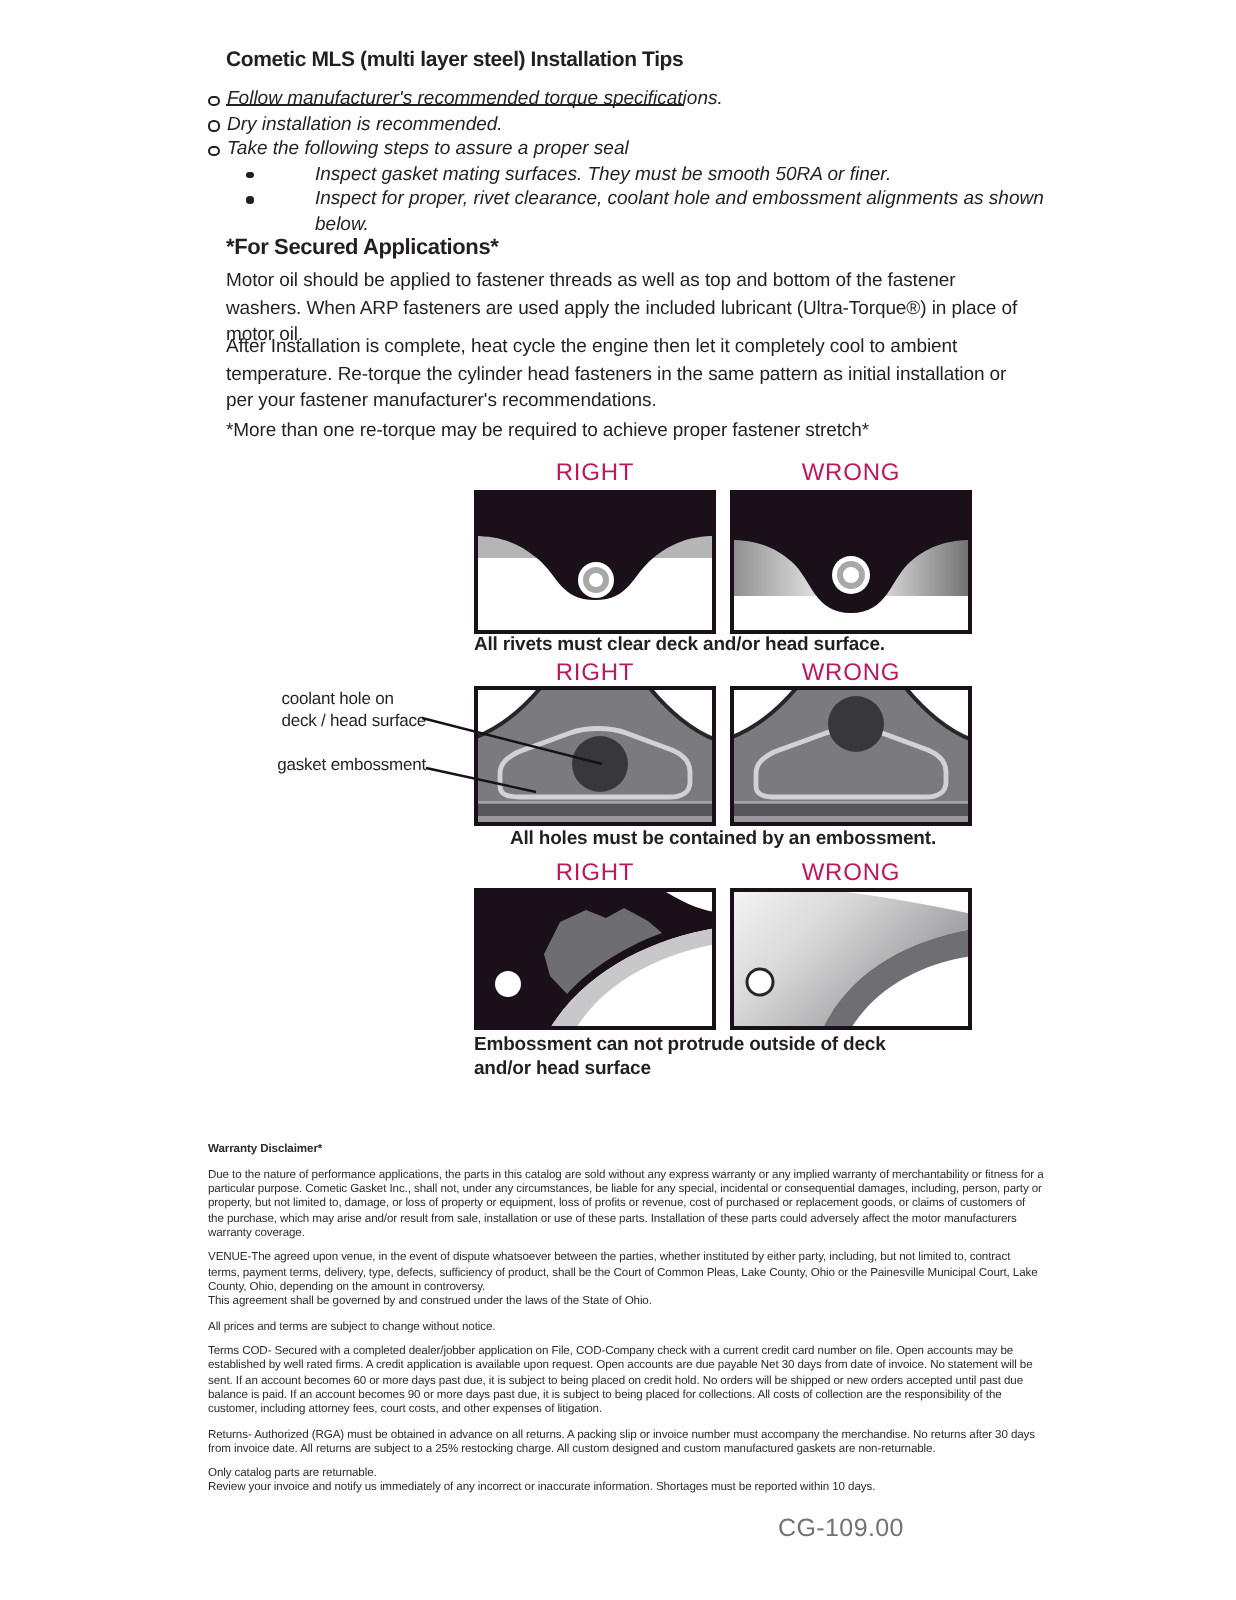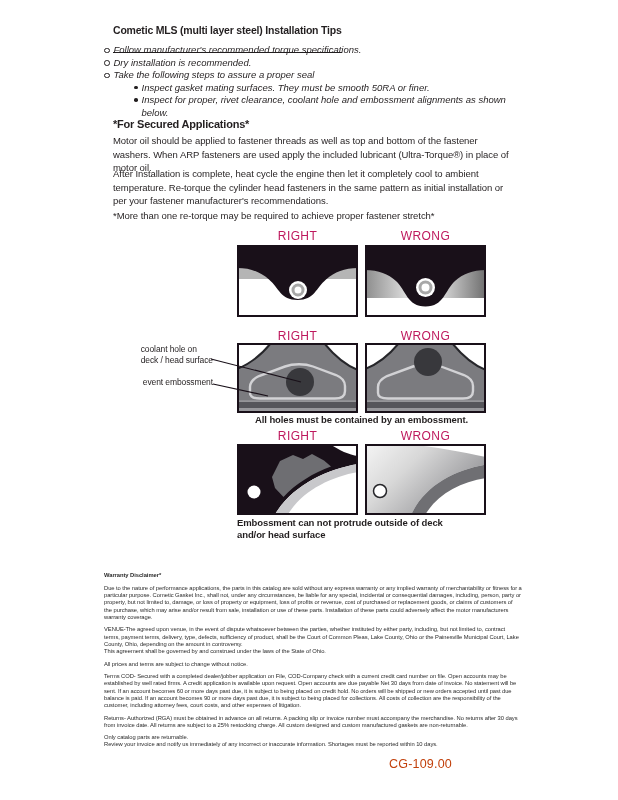--- a/index.html
+++ b/index.html
@@ -13,21 +13,21 @@
     left:113px;top:24px;font-size:10.5px;font-weight:bold;letter-spacing:-0.2px;
     border-bottom:1.5px solid #231f20;padding-bottom:16px;white-space:nowrap;
   }
   
   .bullets{left:104px;top:44px;font-size:9.5px;line-height:12.5px;width:430px;font-style:italic;}
   .b-row{display:flex;align-items:flex-start;}
   .b-mark{
     display:inline-block;width:3.5px;height:3.5px;border:1px solid #231f20;border-radius:50%;
     margin:3.5px 4px 0 0;flex:0 0 auto;
   }
-  .sub .b-row{margin-left:30px;}
+  .sub .b-row{margin-left:19px;gap:27px;}
   .sb-mark{
     display:inline-block;width:3.5px;height:3.5px;background:#231f20;border-radius:50%;
     margin:4px 4px 0 0;flex:0 0 auto;
   }
   
   .diesel-h{left:113px;top:118px;font-size:11px;font-weight:bold;letter-spacing:-0.2px;}
   .para{left:113px;font-size:9.5px;line-height:13.5px;width:404px;letter-spacing:-0.05px;}
   .p1{top:134px;}
   .p2{top:167px;}
   .p3{top:209px;width:420px;}
@@ -35,21 +35,21 @@
   .dlabel{font-size:12px;letter-spacing:0.4px;width:121px;text-align:center;color:#be185d;}
   .cap{font-size:9.5px;font-weight:bold;letter-spacing:-0.1px;}
   .svgbox{position:absolute;display:block;}
   
   .ptr-label{font-size:8.5px;line-height:10.5px;letter-spacing:-0.1px;}
   
   .legal{left:104px;top:572px;width:418px;font-size:5.8px;line-height:7.15px;letter-spacing:-0.05px;color:#2b2b2b;}
   .legal .lh{font-weight:bold;margin-bottom:6px;}
   .legal p{margin:0 0 5.5px 0;}
   .legal .nogap{margin-bottom:0;}
-  .pagenum{left:389px;top:757px;font-size:12.5px;color:#c2410c;letter-spacing:0.2px;}
+  .pagenum{left:389px;top:757px;font-size:12.5px;color:#737373;letter-spacing:0.2px;}
   .overlay{left:0;top:0;pointer-events:none;z-index:6;}
 </style>
 </head>
 <body>
 
 <div class="page">
 
   <div class="abs title">Cometic MLS (multi layer steel) Installation Tips</div>
 
   <div class="abs bullets">
@@ -106,29 +106,30 @@
     </defs>
     <rect x="0" y="0" width="121" height="72" fill="#ffffff"></rect>
     <rect x="0" y="25" width="121" height="28" fill="url(#g1)"></rect>
     <rect x="0" y="53" width="121" height="19" fill="#ffffff"></rect>
     <path d="M0,0 H121 V25 C107,25 98,29 90,36 C80,45 79,61.5 60.5,61.5 C42,61.5 41,45 31,36 C23,29 14,25 0,25 Z" fill="#191019"></path>
     <circle cx="60.5" cy="42.5" r="9.5" fill="#ffffff"></circle>
     <circle cx="60.5" cy="42.5" r="5.5" fill="none" stroke="#a8a8a8" stroke-width="3"></circle>
     <rect x="1" y="1" width="119" height="70" fill="none" stroke="#191019" stroke-width="2"></rect>
   </svg>
 
+  <div class="abs cap" style="left:237px;top:317px;">All rivets must clear deck and/or head surface.</div>
 
   <div class="abs dlabel" style="left:237px;top:329px;">RIGHT</div>
   <div class="abs dlabel" style="left:365px;top:329px;">WRONG</div>
 
   <div class="abs ptr-label" style="right:405px;top:344px;">
     <div>coolant hole on</div>
     <div>deck / head surface</div>
   </div>
-  <div class="abs ptr-label" style="right:405px;top:377px;">event embossment</div>
+  <div class="abs ptr-label" style="right:405px;top:377px;">gasket embossment</div>
 
   <svg class="svgbox" style="left:237px;top:343px;" width="121" height="70" viewBox="0 0 121 70">
     <rect x="0" y="0" width="121" height="70" fill="#7b7b7f"></rect>
     <rect x="0" y="57.5" width="121" height="1.4" fill="#a2a2a5"></rect>
     <rect x="0" y="58.9" width="121" height="6.1" fill="#55555a"></rect>
     <rect x="0" y="65" width="121" height="5" fill="#97979b"></rect>
     <path d="M0,0 H34 C25,11 13,21 0,26 Z" fill="#ffffff" stroke="#26262a" stroke-width="2"></path>
     <path d="M121,0 H87 C96,11 108,22 121,27 Z" fill="#ffffff" stroke="#26262a" stroke-width="2"></path>
     <path d="M13,50 L13,44 C13,39 16,36 22,33 L48,23.5 C56,20.5 68,20.5 76,23.5 L99,32 C105,34.5 108,38.5 108,43 L108,48 C108,53 104,55.5 98,55.5 L23,55.5 C17,55.5 13,54.5 13,50 Z" fill="none" stroke="#d2d2d5" stroke-width="2.4"></path>
     <circle cx="63" cy="39" r="14" fill="#38383c"></circle>

